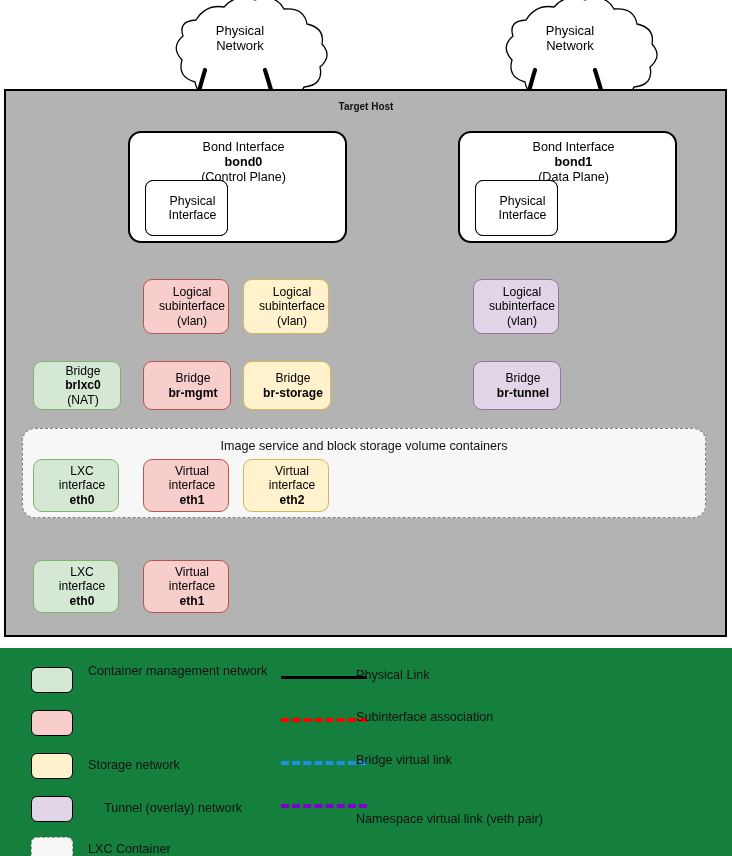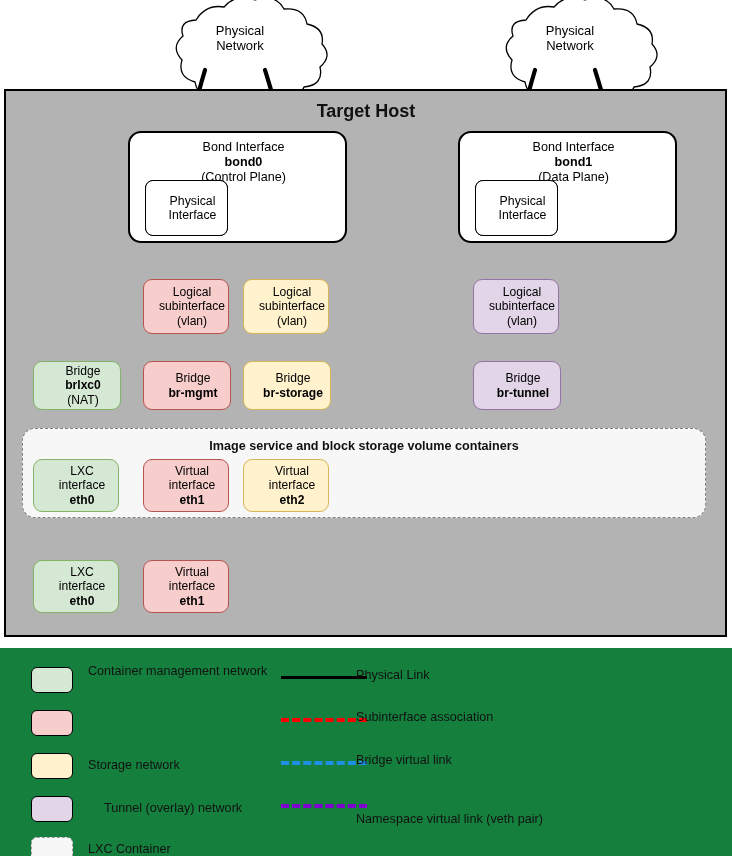--- a/index.html
+++ b/index.html
@@ -10,21 +10,21 @@
   .node{position:absolute;box-sizing:border-box;display:flex;flex-direction:column;
         align-items:center;justify-content:center;text-align:center;line-height:1.18;
         border-radius:9px;border:1.6px solid #000;background:#fff;}
   .node .ln{display:block;margin-left:12px;}
   .node .b{font-weight:bold;}
 
   
   #host-box{position:absolute;left:4px;top:89px;width:723px;height:548px;
             background:#b3b3b3;border:2.5px solid #000;box-sizing:border-box;}
   #host-title{position:absolute;left:0;top:101px;width:732px;text-align:center;
-              font-size:18px;font-weight:bold;color:#111;}
+              font-size:10px;font-weight:bold;color:#111;}
 
   
   .bond{border-width:2.6px;border-radius:13px;background:#fff;justify-content:flex-start;
         padding-top:7px;font-size:12.6px;}
   .bond .hdr{display:flex;flex-direction:column;align-items:center;}
   .phys-row{position:absolute;display:flex;gap:9px;}
   .phys{width:83px;height:56px;font-size:12.3px;border-radius:8px;border-width:1.7px;}
 
   
   .c-green{background:#d5e8d4;border-color:#82b366;}
@@ -33,21 +33,21 @@
   .c-purple{background:#e1d5e7;border-color:#9673a6;}
 
   .subif{width:86px;height:55px;font-size:12.1px;}
   .bridge{width:88px;height:49px;font-size:12.1px;}
   .iface{width:86px;height:53px;font-size:12.1px;align-items:center;}
 
   
   .lxc-group{position:absolute;box-sizing:border-box;background:#f7f7f7;
              border:1.7px dashed #808080;border-radius:13px;}
   .lxc-group .grp-title{position:absolute;left:0;right:0;top:10px;text-align:center;
-             font-size:12.6px;font-weight:bold;color:#111;}
+             font-size:12.6px;font-weight:normal;color:#111;}
 
   
   #legend{position:absolute;left:0;top:648px;width:732px;height:208px;background:#15803d;}
   .lg-swatch{position:absolute;width:42px;height:26px;border-radius:6px;border:1.6px solid #000;box-sizing:border-box;}
   .lg-swatch.dashed{background:#f7f7f7;border:1.6px dashed #9a9a9a;}
   .lg-text{position:absolute;font-size:12.6px;color:#111;line-height:1.25;}
   .lg-line{position:absolute;height:0;border-top-width:3.6px;border-top-style:solid;width:86px;}
   .lg-line.dash{border-top-style:dashed;border-top-width:4.2px;}
 </style>
 </head>

